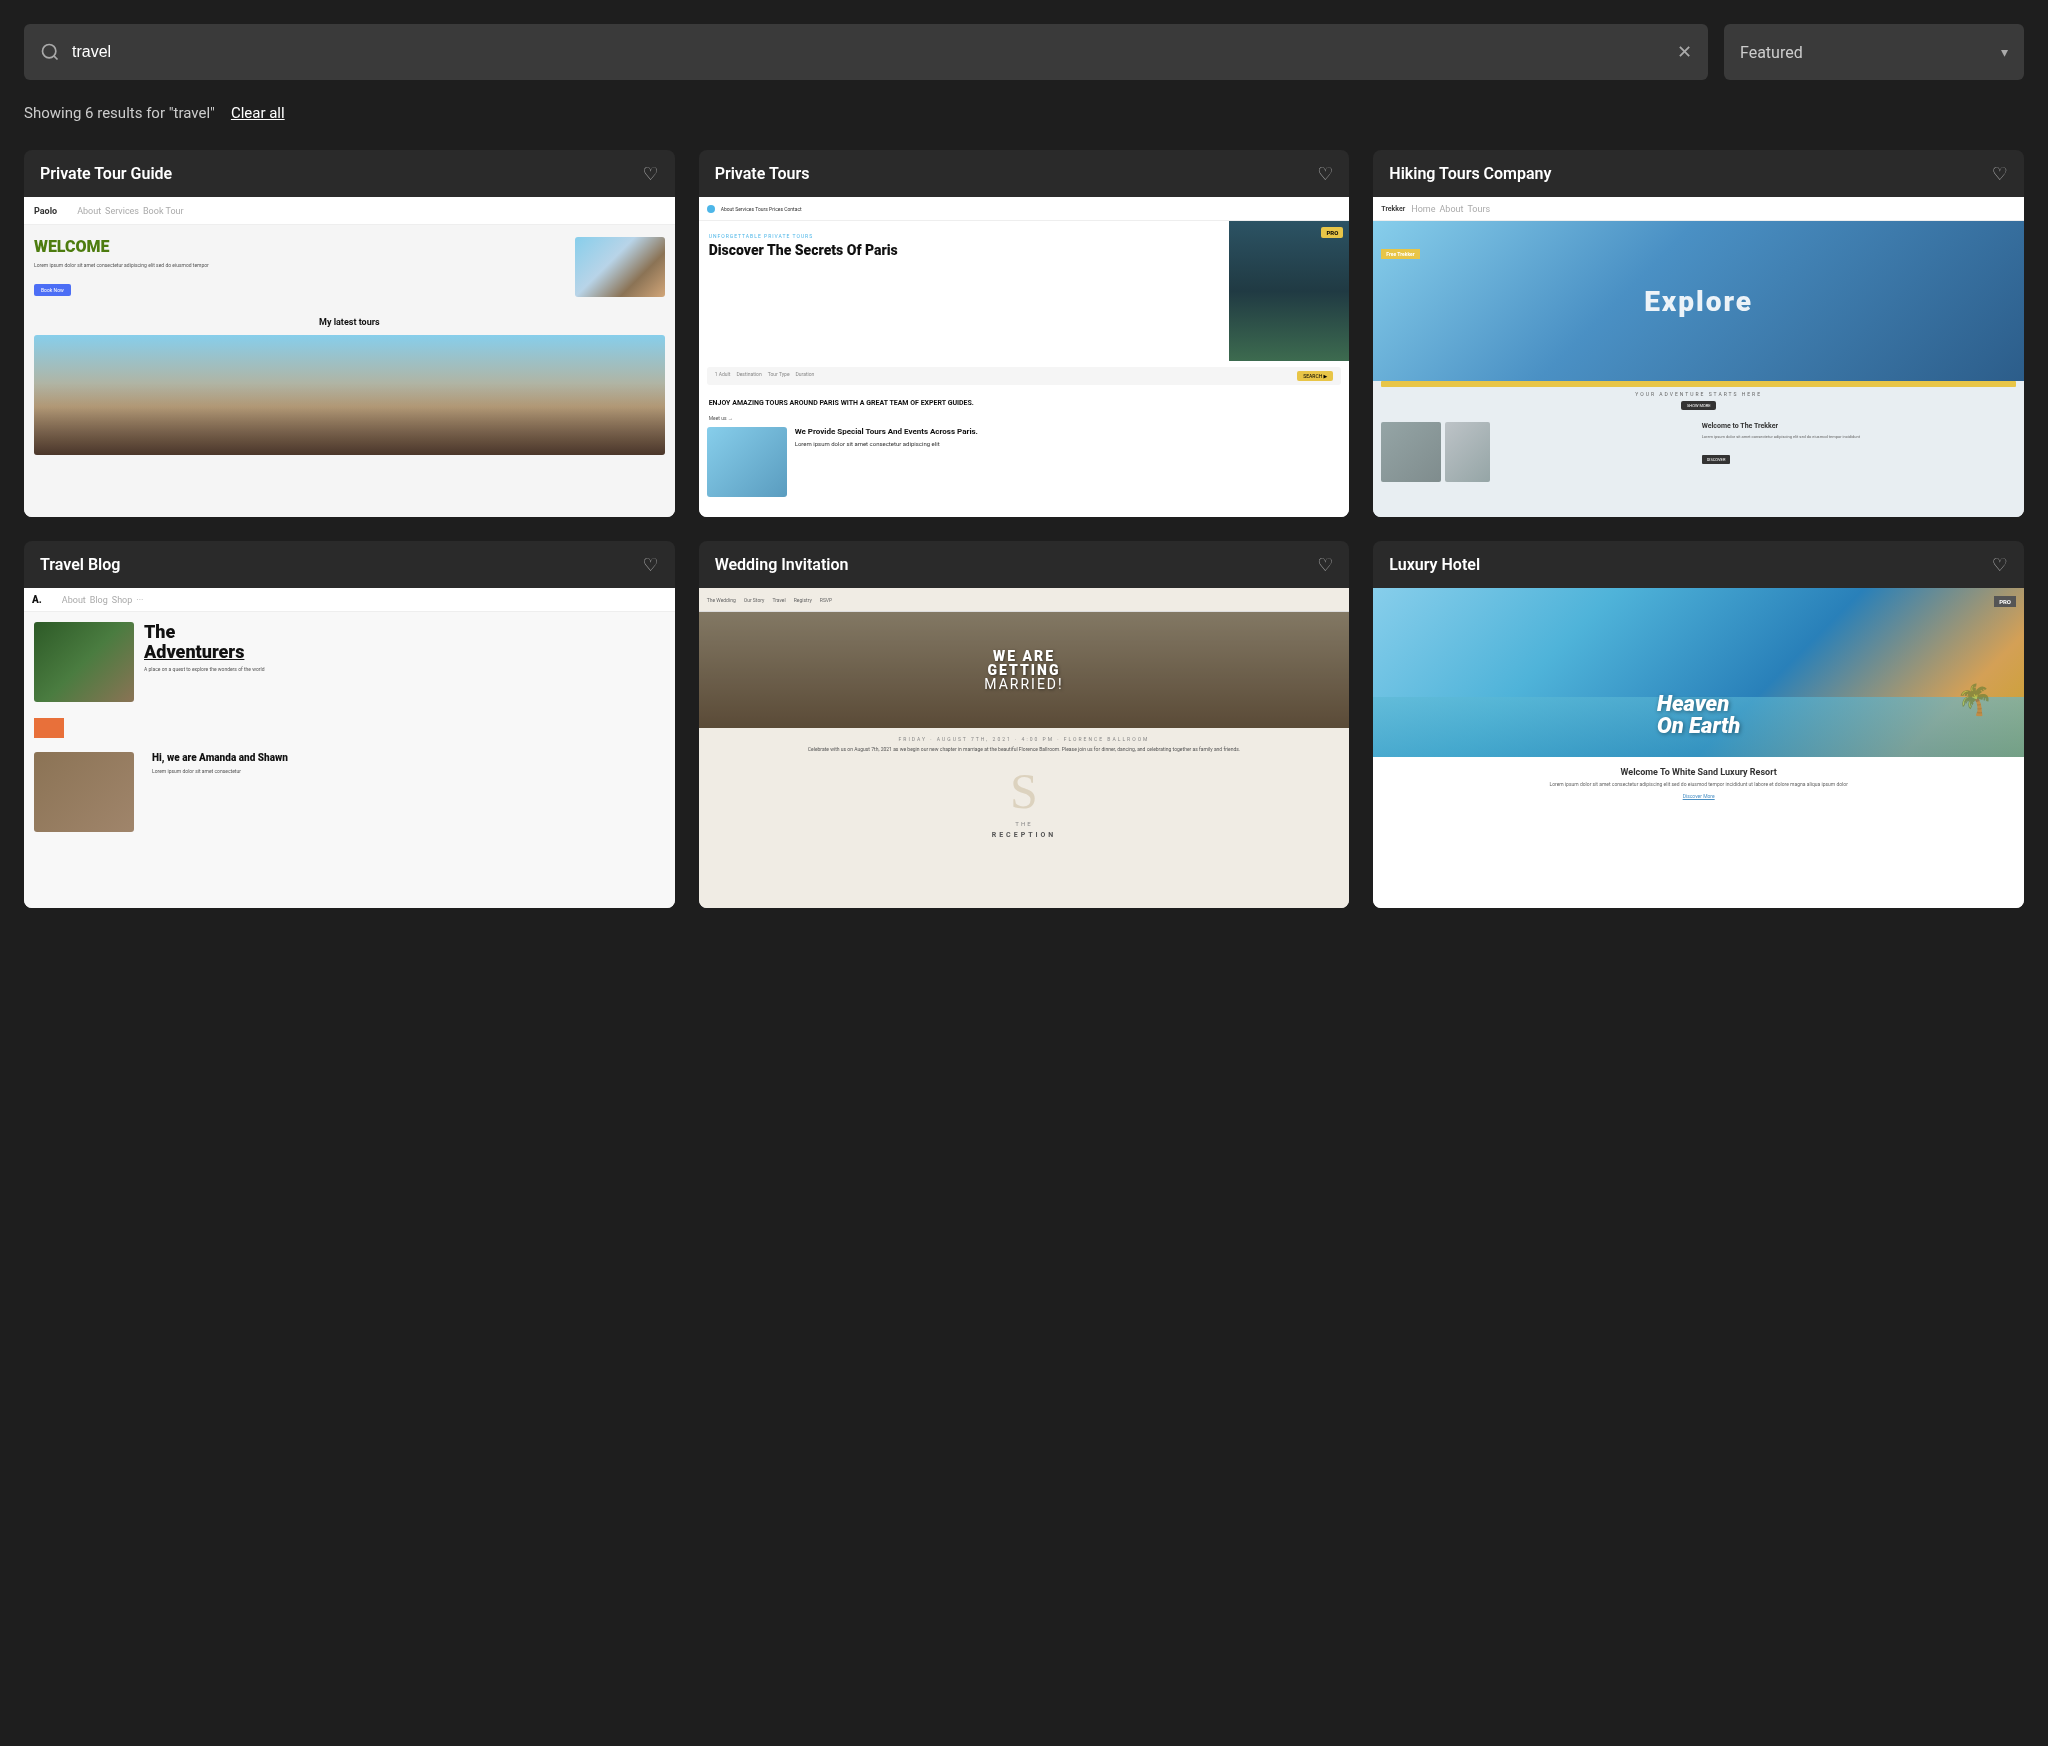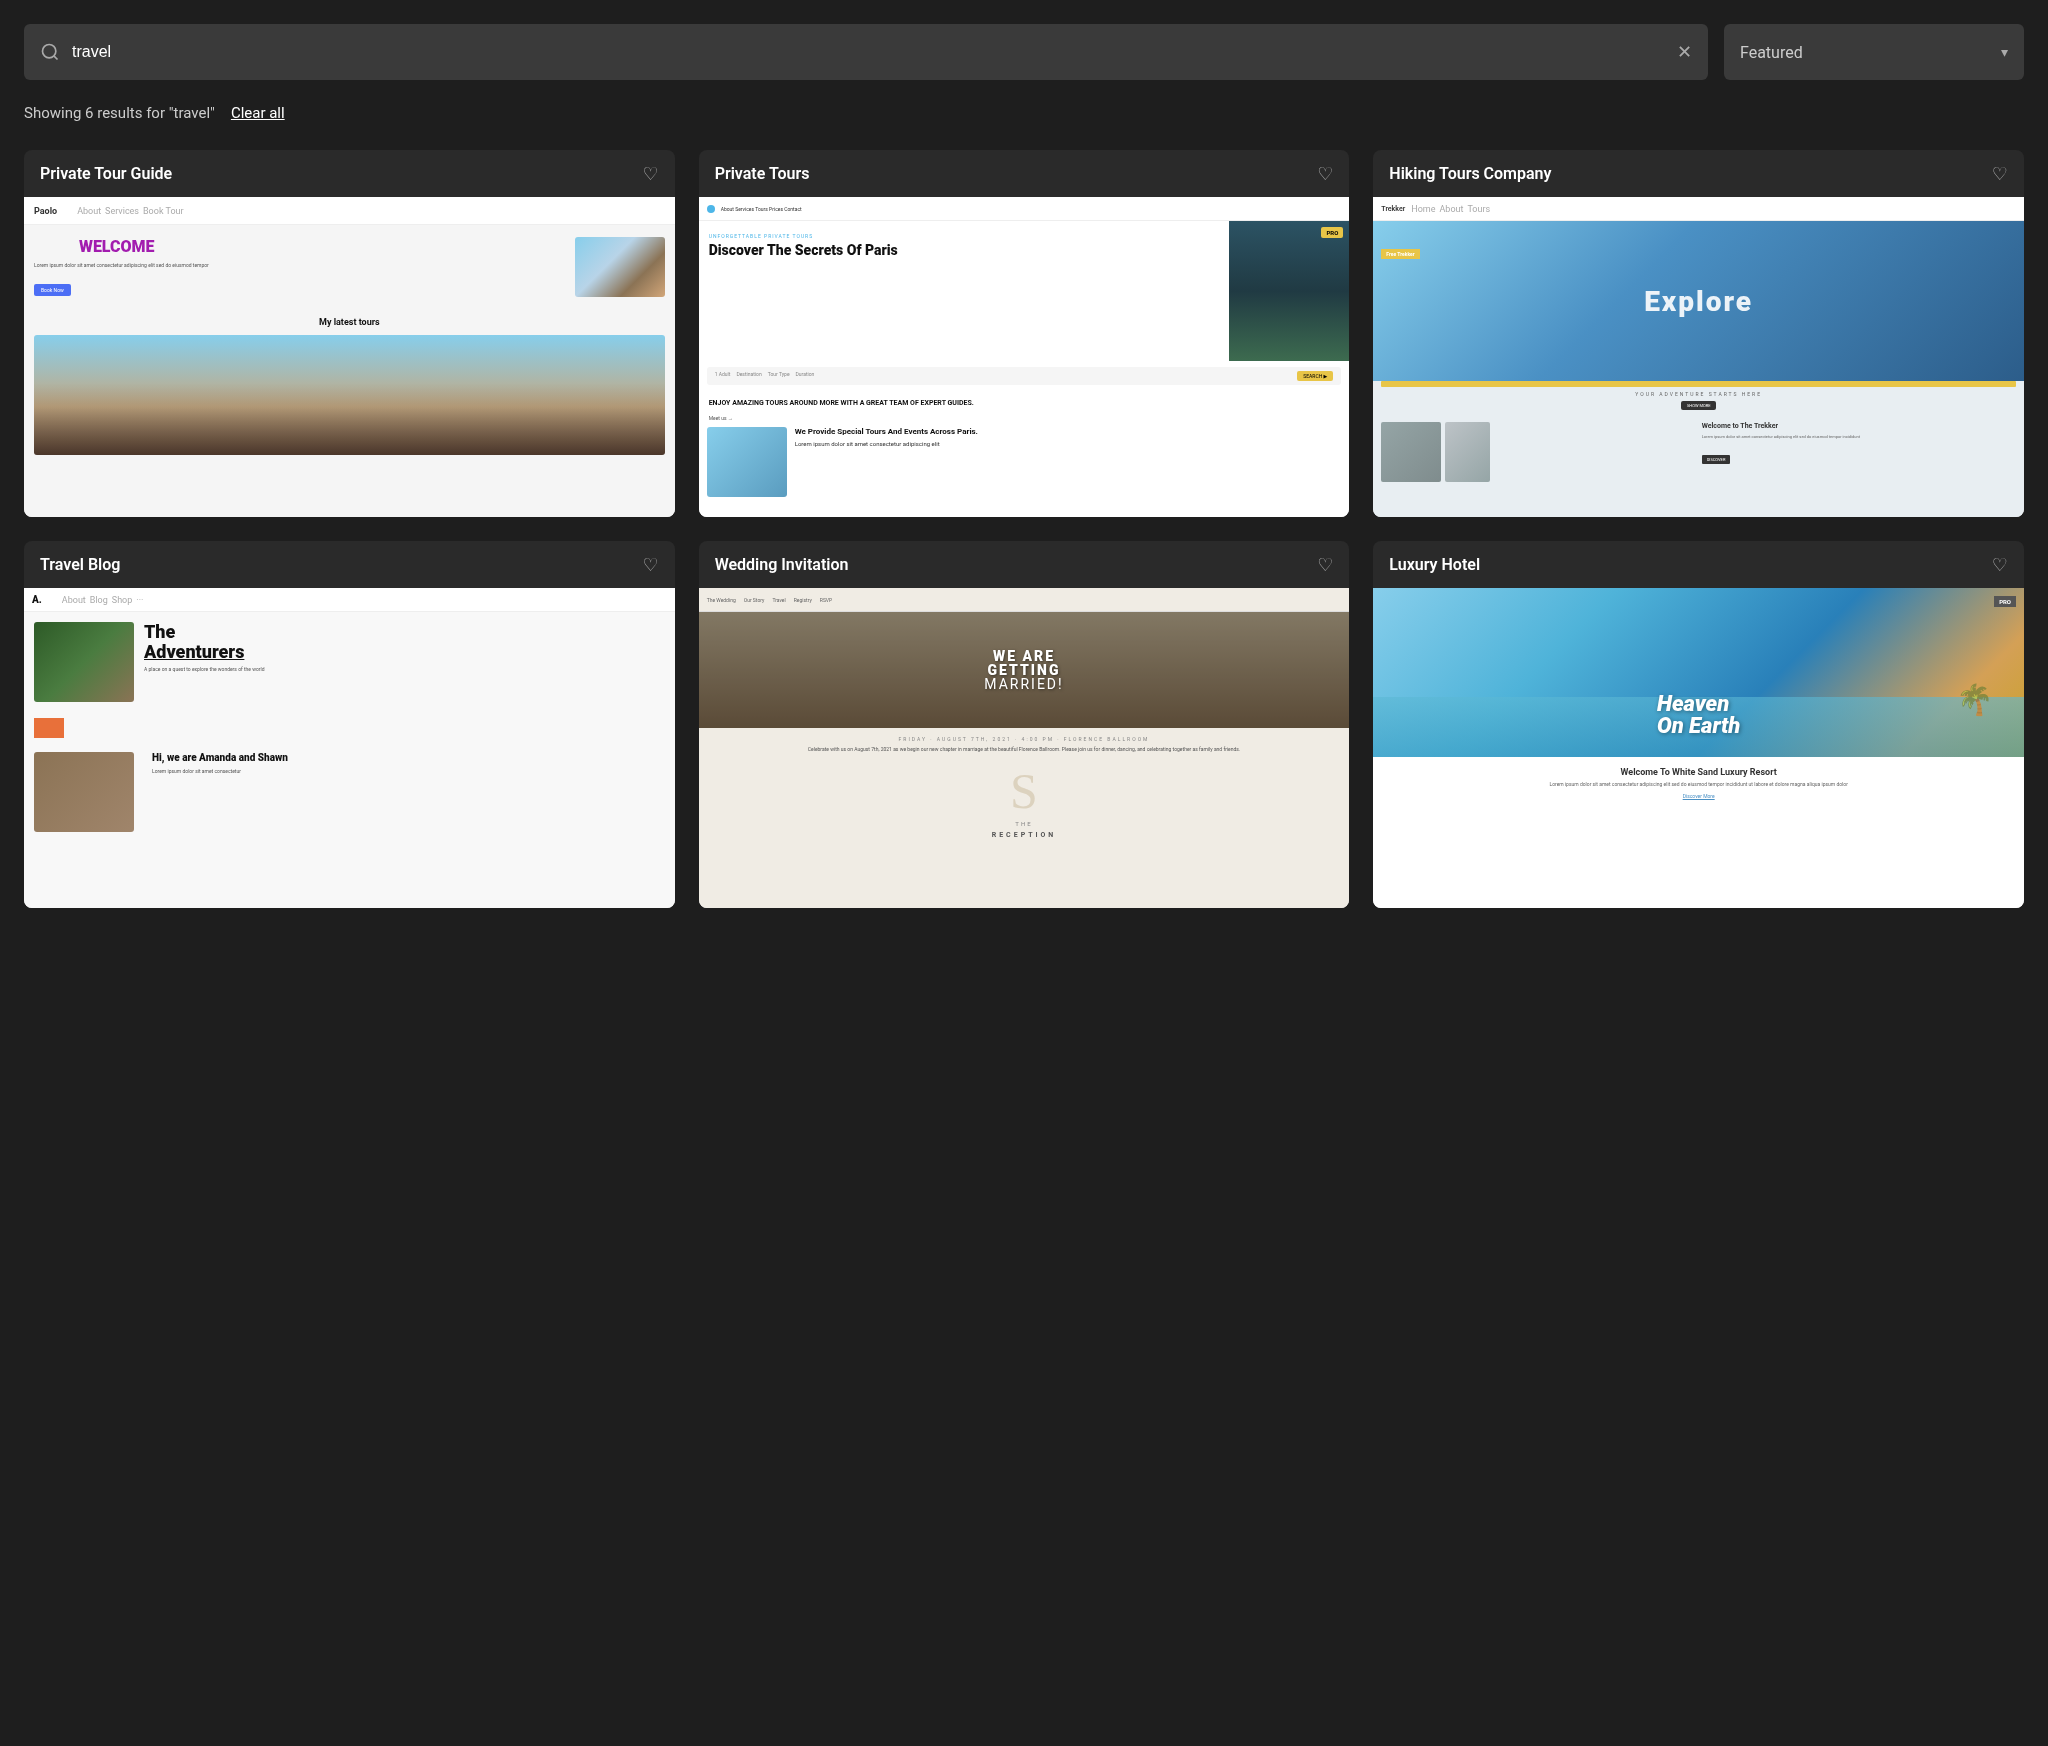--- a/index.html
+++ b/index.html
@@ -156,21 +156,21 @@
       gap: 20px;
     }
     .ptg-logo { font-weight: bold; font-size: 9px; }
     .ptg-hero {
       display: flex;
       padding: 12px 10px;
       gap: 10px;
       align-items: flex-start;
     }
     .ptg-hero-text { flex: 1; }
-    .ptg-welcome { font-size: 16px; font-weight: 900; color: #a21caf; margin-bottom: 6px; margin-left: 45px; }
+    .ptg-welcome { font-size: 16px; font-weight: 900; color: #4d7c0f; margin-bottom: 6px; }
     .ptg-sub { font-size: 5px; color: #555; line-height: 1.4; margin-bottom: 8px; }
     .ptg-btn { background: #4c6ef5; color: #fff; font-size: 5px; padding: 3px 7px; border-radius: 2px; display: inline-block; }
     .ptg-img {
       width: 90px;
       height: 60px;
       background: linear-gradient(135deg, #87CEEB 0%, #b8d4e8 40%, #8B7355 70%, #d2a679 100%);
       border-radius: 3px;
       flex-shrink: 0;
     }
     .ptg-tours-title { font-size: 9px; font-weight: 700; color: #111; text-align: center; padding: 8px 0; }
@@ -633,21 +633,21 @@
             <div class="ppt-pro-badge">PRO</div>
           </div>
         </div>
         <div class="ppt-search-bar">
           <span>1 Adult</span>
           <span>Destination</span>
           <span>Tour Type</span>
           <span>Duration</span>
           <div class="ppt-search-btn">SEARCH ▶</div>
         </div>
-        <div class="ppt-desc">ENJOY AMAZING TOURS AROUND MORE WITH A GREAT TEAM OF EXPERT GUIDES.</div>
+        <div class="ppt-desc">ENJOY AMAZING TOURS AROUND PARIS WITH A GREAT TEAM OF EXPERT GUIDES.</div>
         <div class="ppt-desc-sub">Meet us →</div>
         <div class="ppt-bottom">
           <div class="ppt-bottom-img"></div>
           <div>
             <div class="ppt-bottom-title">We Provide Special Tours And Events Across Paris.</div>
             <div class="ppt-bottom-text">Lorem ipsum dolor sit amet consectetur adipiscing elit</div>
           </div>
         </div>
       </div>
     </div>

